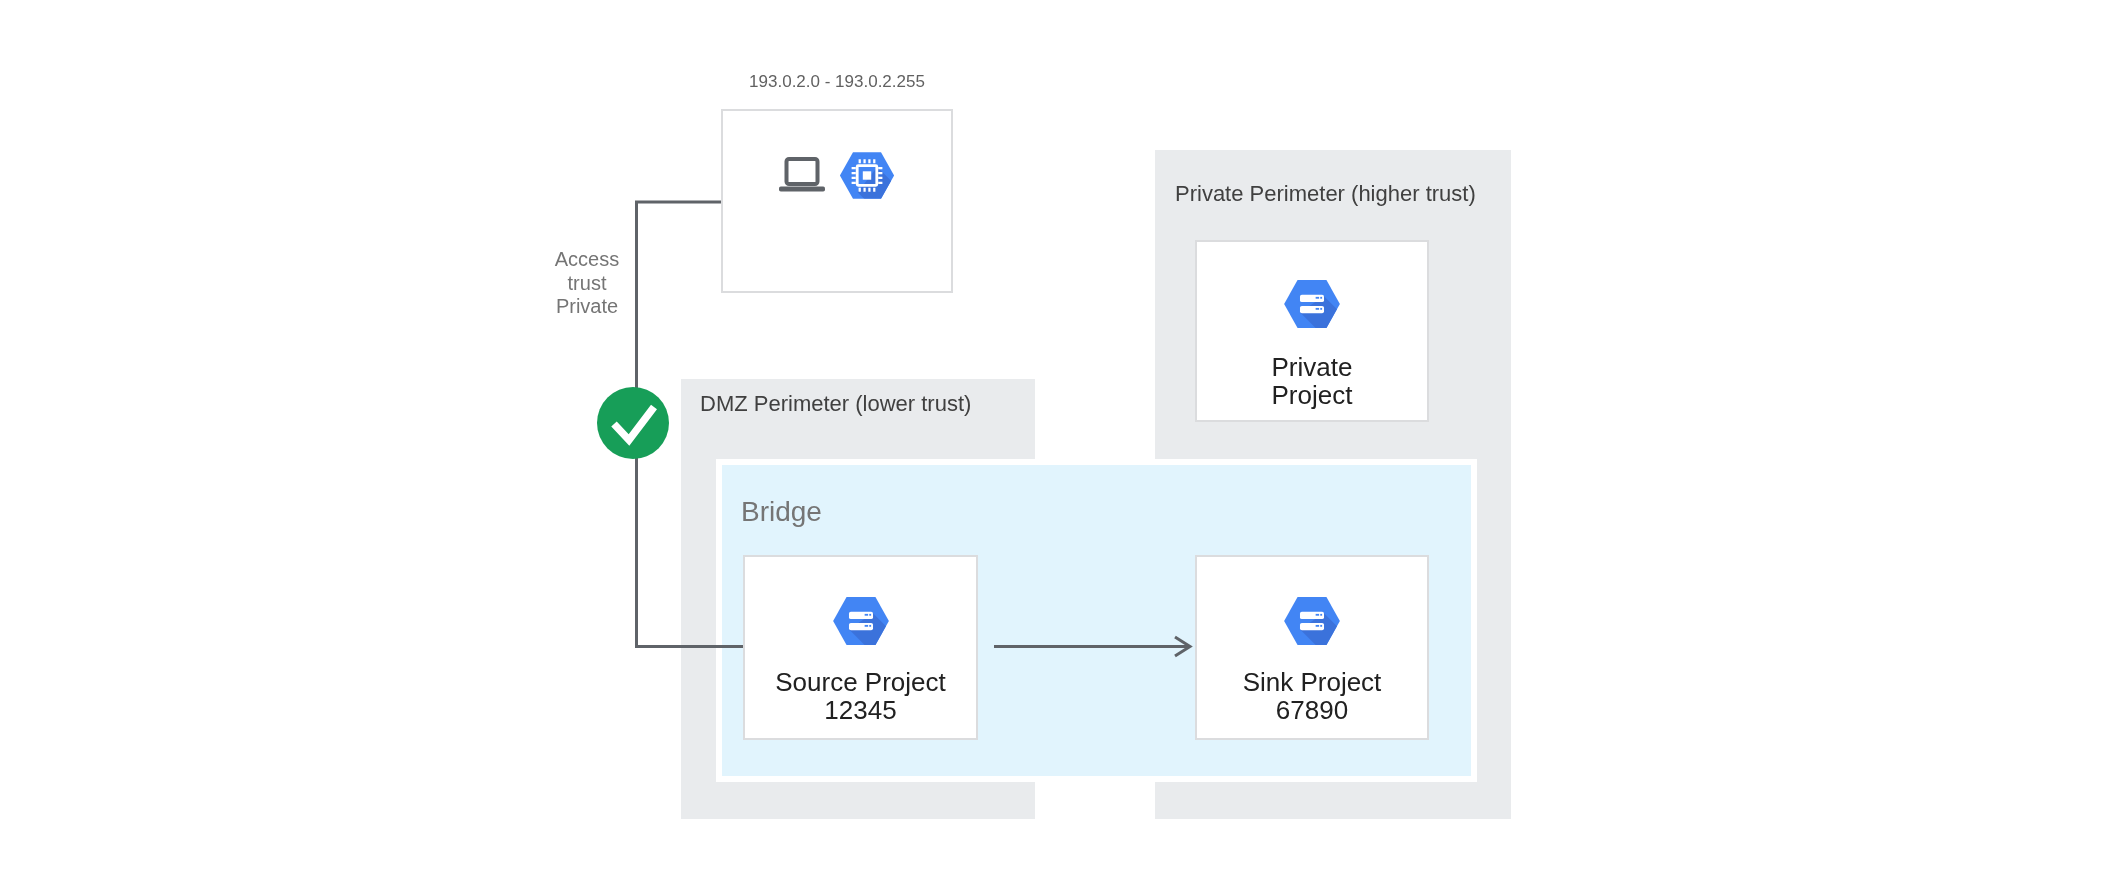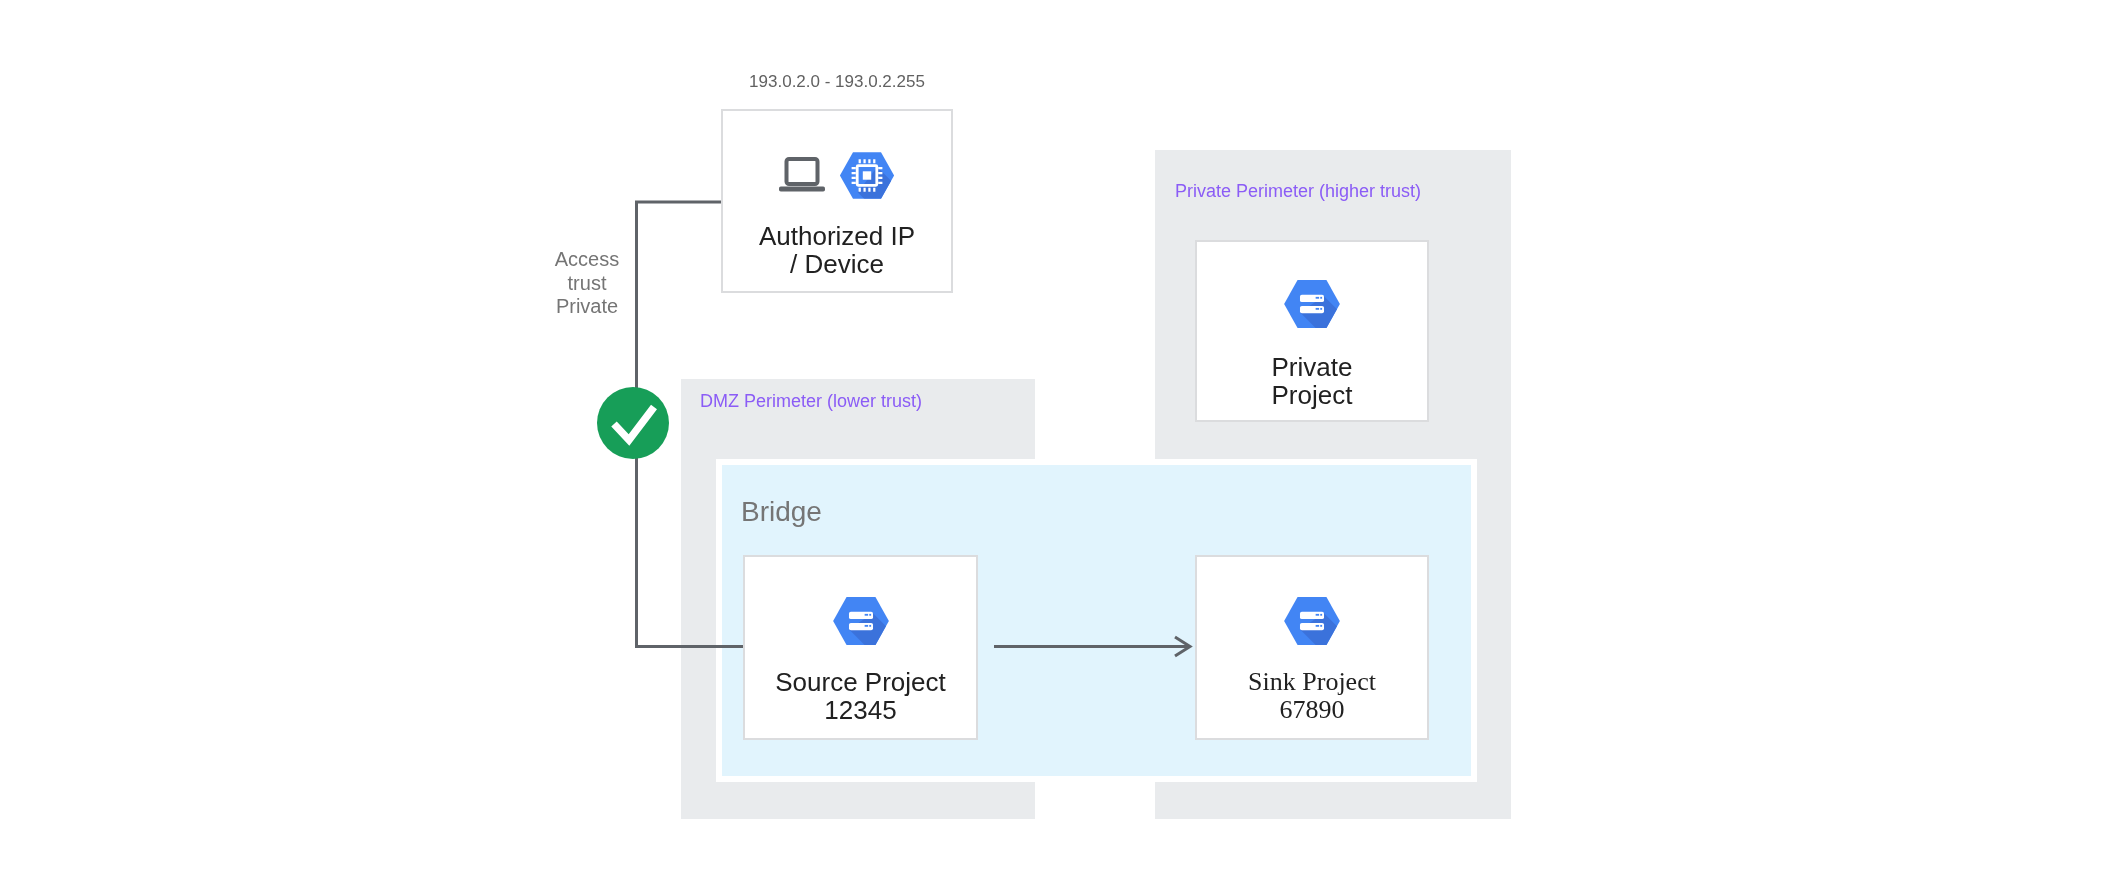--- a/index.html
+++ b/index.html
@@ -7,21 +7,21 @@
     position:relative;
     width:2112px;height:882px;
     background:#ffffff;
     font-family:"Liberation Sans", sans-serif;
     overflow:hidden;
   }
   
   .perimeter{position:absolute;background:#E9EBED;}
   .perimeter-label{
     position:absolute;
-    font-size:18px;color:#8b5cf6;white-space:nowrap;
+    font-size:22px;color:#404040;white-space:nowrap;
   }
   
   .bridge{
     position:absolute;
     left:716px;top:459px;width:761px;height:323px;
     background:#E1F4FD;border:6px solid #ffffff;
     box-sizing:border-box;
   }
   .bridge-label{
     position:absolute;left:19px;top:31px;
@@ -103,24 +103,20 @@
         <polygon points="15,1 45,1 59,26 45,51 15,51 1,26" fill="#4285F4"></polygon>
         <polygon points="41,17 101,77 80,104 20,44" fill="#3B72DB" clip-path="url(#hexclip-gce)"></polygon>
         <rect x="19.5" y="15.5" width="21" height="21" rx="1" fill="none" stroke="#ffffff" stroke-width="3"></rect>
         <rect x="25.5" y="21.5" width="9" height="9" fill="#ffffff"></rect>
         <path fill="#ffffff" d="M21 8.5h2.4V13H21z M26.2 8.5h2.4V13h-2.4z M31.4 8.5h2.4V13h-2.4z M36.6 8.5h2.4V13h-2.4z
           M21 39h2.4v4.5H21z M26.2 39h2.4v4.5h-2.4z M31.4 39h2.4v4.5h-2.4z M36.6 39h2.4v4.5h-2.4z
           M13.5 17h4.5v2.4h-4.5z M13.5 22.2h4.5v2.4h-4.5z M13.5 27.4h4.5v2.4h-4.5z M13.5 32.6h4.5v2.4h-4.5z
           M42 17h4.5v2.4H42z M42 22.2h4.5v2.4H42z M42 27.4h4.5v2.4H42z M42 32.6h4.5v2.4H42z"></path>
       </svg>
     </div>
-    <div class="node-title">
-      <span style="display:block">Authorized IP</span>
-      <span style="display:block">/ Device</span>
-    </div>
   </div>
 
   <div class="node" style="left:1195px;top:240px;width:234px;height:182px;">
     <div class="node-icons" style="top:36px;">
       <svg width="58" height="50" viewBox="0 0 60 52">
         <defs>
             <clipPath id="hexclip-p1">
               <polygon points="15,1 45,1 59,26 45,51 15,51 1,26"></polygon>
             </clipPath>
           </defs>
@@ -157,21 +153,21 @@
         <rect x="33.8" y="30.1" width="3.6" height="1.9" fill="#4285F4"></rect>
         <rect x="38.6" y="30.1" width="1.9" height="1.9" fill="#4285F4"></rect>
       </svg>
     </div>
     <div class="node-title">
       <span style="display:block">Source Project</span>
       <span style="display:block">12345</span>
     </div>
   </div>
 
-  <div class="node" style="left:1195px;top:555px;width:234px;height:185px;font-family:Liberation Serif, serif;">
+  <div class="node" style="left:1195px;top:555px;width:234px;height:185px;">
     <div class="node-icons">
       <svg width="58" height="50" viewBox="0 0 60 52">
         <defs>
             <clipPath id="hexclip-p3">
               <polygon points="15,1 45,1 59,26 45,51 15,51 1,26"></polygon>
             </clipPath>
           </defs>
         <polygon points="15,1 45,1 59,26 45,51 15,51 1,26" fill="#4285F4"></polygon>
         <polygon points="42.5,18 102.5,78 77.5,94.7 17.5,34.7" fill="#3B72DB" clip-path="url(#hexclip-p3)"></polygon>
         <rect x="17.5" y="16.5" width="25" height="7.5" rx="2" fill="#ffffff"></rect>

